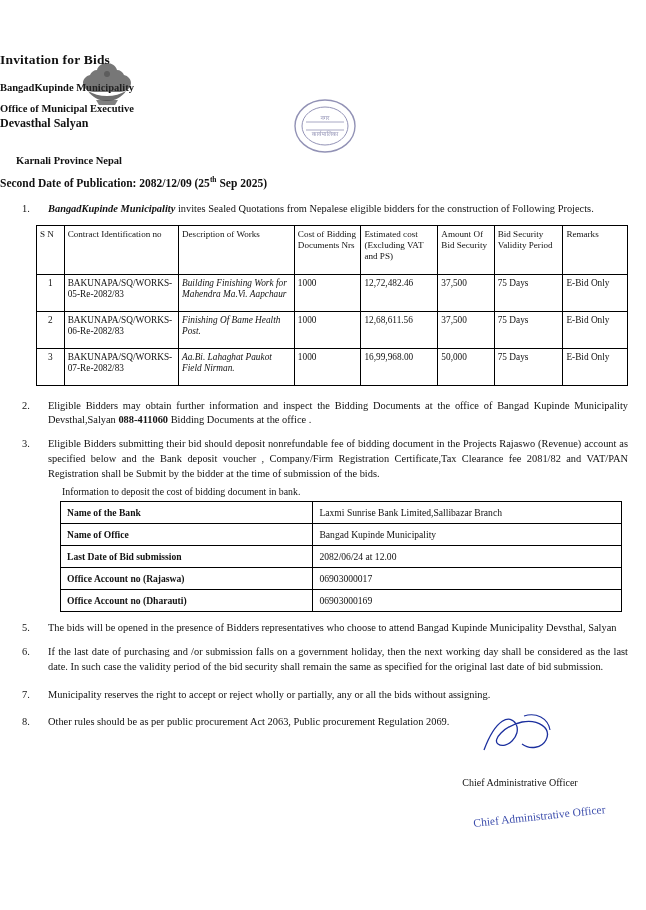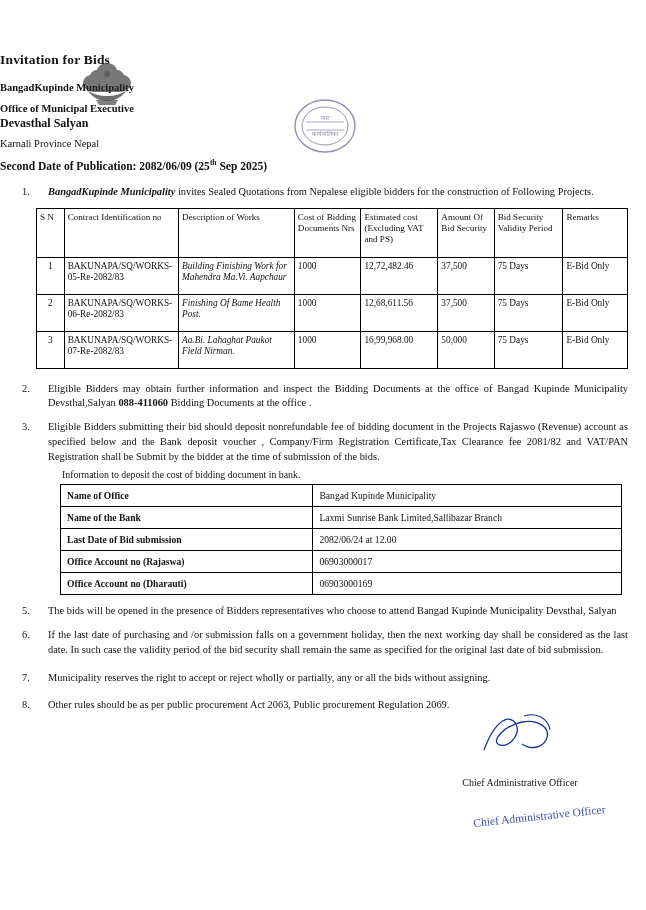--- a/index.html
+++ b/index.html
@@ -42,22 +42,23 @@
     font-weight: bold;
     margin-top: 10px;
   }
   .office2 {
     font-size: 12px;
     font-weight: bold;
     margin-top: 2px;
   }
   .province {
     font-size: 10.5px;
-    font-weight: normal;
-    margin-top: 7px;
+    font-weight: bold;
+    margin-top: 24px;
+    padding-left: 16px;
   }
   .pubdate {
     font-size: 11.5px;
     font-weight: bold;
     margin-top: 9px;
   }
   .pubdate sup { font-size: 7.5px; }
 
   
   .emblem {
@@ -204,21 +205,21 @@
     <text x="33" y="40" font-size="6" fill="#3a3a7a" text-anchor="middle" font-family="Liberation Serif, serif">कार्यपालिका</text>
   </svg>
 
   <div class="header">
     <div class="title">Invitation for Bids</div>
     <div class="muni">BangadKupinde Municipality</div>
     <div class="office">Office of Municipal Executive</div>
     <div class="office2">Devasthal Salyan</div>
     <div class="province">Karnali Province Nepal</div>
     <div class="pubdate">
-      <span>Second Date of Publication:  2082/06/09 (25</span><sup>th</sup><span> Sep 2025)</span>
+      <span>Second Date of Publication:  2082/12/09 (25</span><sup>th</sup><span> Sep 2025)</span>
     </div>
   </div>
 
   <div class="spacer-md"></div>
 
   <div class="clause">
     <span class="num">1.</span>
     <i class="bold">BangadKupinde Municipality</i><span> invites Sealed Quotations from Nepalese eligible bidders for the construction of Following Projects.</span>
   </div>
 
@@ -284,26 +285,26 @@
     <span class="num">3.</span>
     <span>Eligible Bidders submitting their bid should deposit  nonrefundable fee of  bidding  document  in  the  Projects Rajaswo (Revenue) account as specified below and  the  Bank  deposit  voucher , Company/Firm Registration Certificate,Tax Clearance fee 2081/82 and VAT/PAN Registration  shall  be  Submit  by  the  bidder  at  the  time  of  submission of the bids.</span>
   </div>
 
   <div class="subnote">Information to deposit the cost of bidding document in bank.</div>
 
   <div class="bank-wrap">
     <table class="bank">
       <tbody>
         <tr>
+          <td class="k">Name of the Bank</td>
+          <td>Laxmi Sunrise Bank Limited,Sallibazar Branch</td>
+        </tr>
+        <tr>
           <td class="k">Name of Office</td>
           <td>Bangad Kupinde Municipality</td>
-        </tr>
-        <tr>
-          <td class="k">Name of the Bank</td>
-          <td>Laxmi Sunrise Bank Limited,Sallibazar Branch</td>
         </tr>
         <tr>
           <td class="k">Last Date of Bid submission</td>
           <td>2082/06/24 at 12.00</td>
         </tr>
         <tr>
           <td class="k">Office Account no  (Rajaswa)</td>
           <td>06903000017</td>
         </tr>
         <tr>

